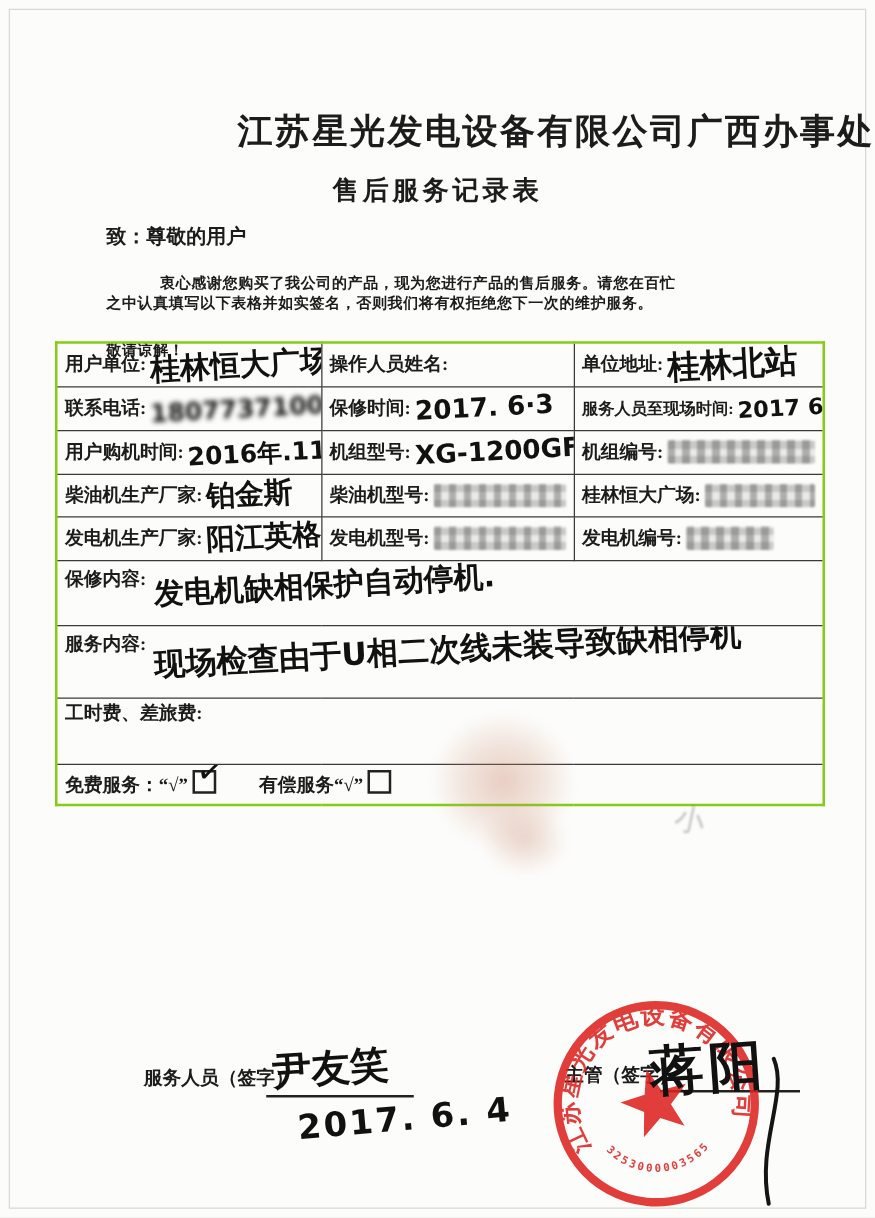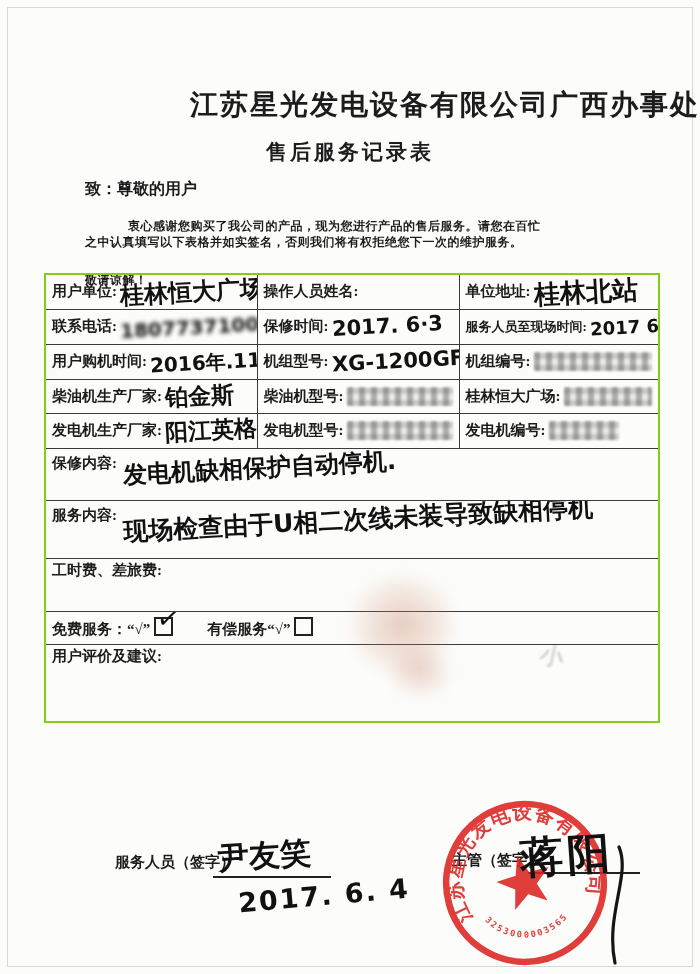--- a/index.html
+++ b/index.html
@@ -196,25 +196,20 @@
     <tr style="height:53px">
       <td colspan="3" style="vertical-align:top">
         <span class="lab">工时费、差旅费:</span>
       </td>
     </tr>
     <tr style="height:33px">
       <td colspan="3">
         <span class="lab">免费服务：“√”</span><span class="chkbox"><span class="bigcheck">✓</span></span>
         <span style="display:inline-block;width:22px"></span>
         <span class="lab">有偿服务“√”</span><span class="chkbox"></span>
-      </td>
-    </tr>
-    <tr style="height:78px">
-      <td colspan="3" style="vertical-align:top">
-        <span class="lab">用户评价及建议:</span>
       </td>
     </tr>
   </tbody>
     </table>
 
   <div class="stain stain1"></div>
   <div class="stain stain2"></div>
   <div class="faint-mark">小</div>
 
   <div class="sig-label svc-label">服务人员（签字）</div>

